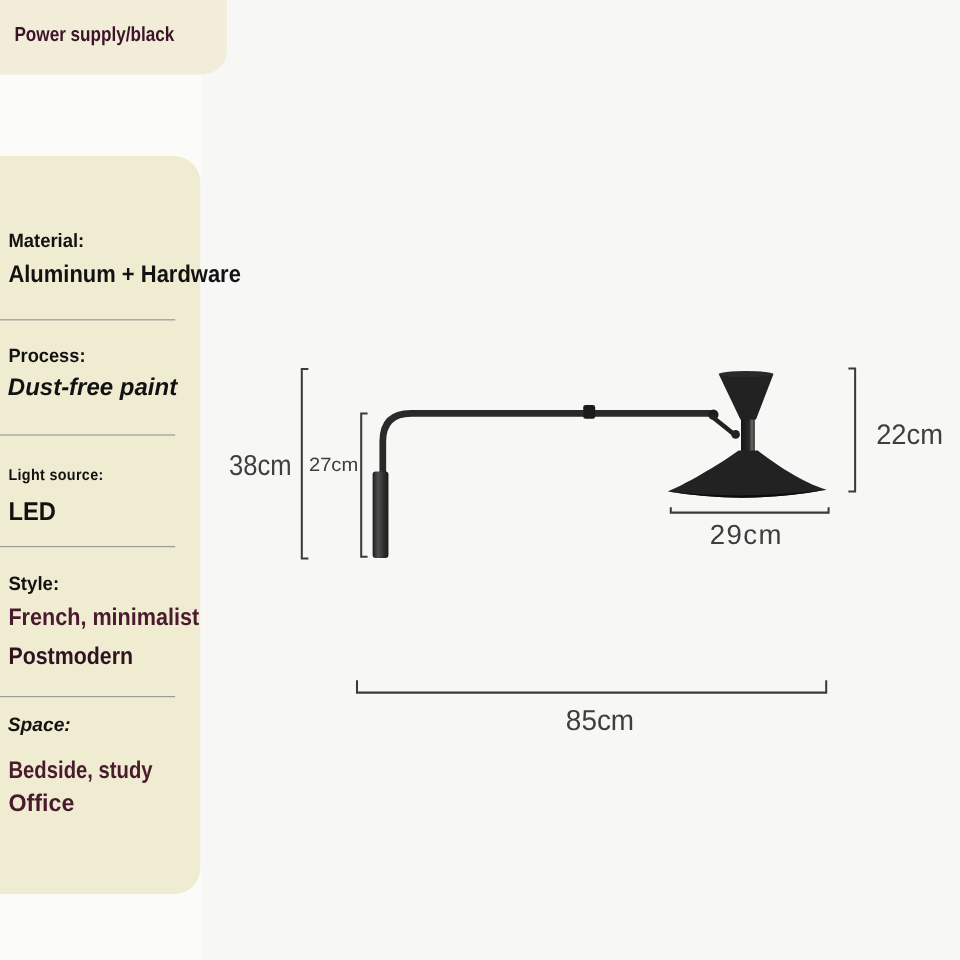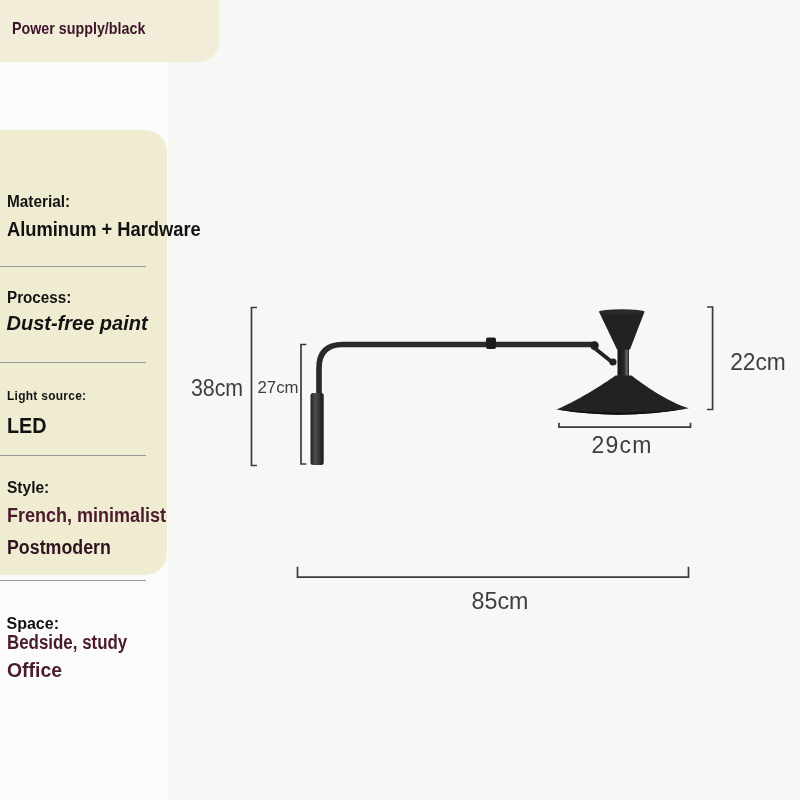--- a/index.html
+++ b/index.html
@@ -1,24 +1,24 @@
 <!DOCTYPE html>
 <html><head>
 <meta charset="utf-8">
 <style>
   html,body{margin:0;padding:0;}
   body{width:800px;height:800px;position:relative;overflow:hidden;
        background:#f7f7f5;font-family:"Liberation Sans",sans-serif;}
   .leftstrip{position:absolute;left:0;top:0;width:168px;height:800px;background:#fbfbf9;}
-  .topblock{position:absolute;left:0;top:0;width:219px;height:62px;background:#f2edd8;
+  .topblock{position:absolute;left:0;top:0;width:189px;height:62px;background:#f2edd8;
             border-bottom-right-radius:20px;}
   .topblock span{position:absolute;left:12px;top:19.6px;font-size:17px;line-height:1;
                  font-weight:bold;color:#3c1429;white-space:nowrap;
                  transform-origin:0 0;transform:scaleX(0.84);}
-  .panel{position:absolute;left:0;top:130px;width:167px;height:445px;background:#f0ecd1;
+  .panel{position:absolute;left:0;top:130px;width:167px;height:615px;background:#f0ecd1;
          border-top-right-radius:22px;border-bottom-right-radius:22px;}
   .lbl{position:absolute;left:6.5px;font-size:16px;line-height:1;font-weight:bold;color:#121212;
        white-space:nowrap;transform-origin:0 0;transform:scaleX(0.91);}
   .val{position:absolute;left:6.5px;font-size:20px;line-height:1;font-weight:bold;color:#121212;
        white-space:nowrap;transform-origin:0 0;transform:scaleX(0.9);}
   .mar{color:#4a1a2e;}
   .dk{color:#2f1320;}
   .div{position:absolute;left:0;width:146px;height:1px;background:#9a9a9a;}
   svg{position:absolute;left:0;top:0;}
 </style>
@@ -35,21 +35,21 @@
   <div class="lbl" style="top:160.1px;transform:scaleX(0.95);">Process:</div>
   <div class="val" style="top:182.7px;transform:scaleX(1.0);font-style:italic;">Dust-free paint</div>
   <div class="div" style="top:232px;"></div>
   <div class="lbl" style="top:259.4px;font-size:13px;transform:scaleX(0.92);letter-spacing:0.3px;">Light source:</div>
   <div class="val" style="top:286.3px;font-size:21.5px;transform:scaleX(0.92);">LED</div>
   <div class="div" style="top:325px;"></div>
   <div class="lbl" style="top:349.9px;transform:scaleX(0.97);">Style:</div>
   <div class="val mar" style="top:374.7px;">French, minimalist</div>
   <div class="val dk" style="top:407.3px;transform:scaleX(0.89);">Postmodern</div>
   <div class="div" style="top:450px;"></div>
-  <div class="lbl" style="top:486px;transform:scaleX(1.0);">Space:</div>
+  <div class="lbl" style="top:467px;transform:scaleX(1.0);font-style:italic;">Space:</div>
   <div class="val mar" style="top:502px;transform:scaleX(0.845);">Bedside, study</div>
   <div class="val mar" style="top:529.7px;transform:scaleX(0.97);">Office</div>
 </div>
 
 <svg width="800" height="800" viewBox="0 0 800 800">
   <defs>
     <linearGradient id="mount" x1="0" y1="0" x2="1" y2="0">
       <stop offset="0" stop-color="#1f1f1f"></stop>
       <stop offset="0.35" stop-color="#4e4e4e"></stop>
       <stop offset="0.75" stop-color="#2a2a2a"></stop>

